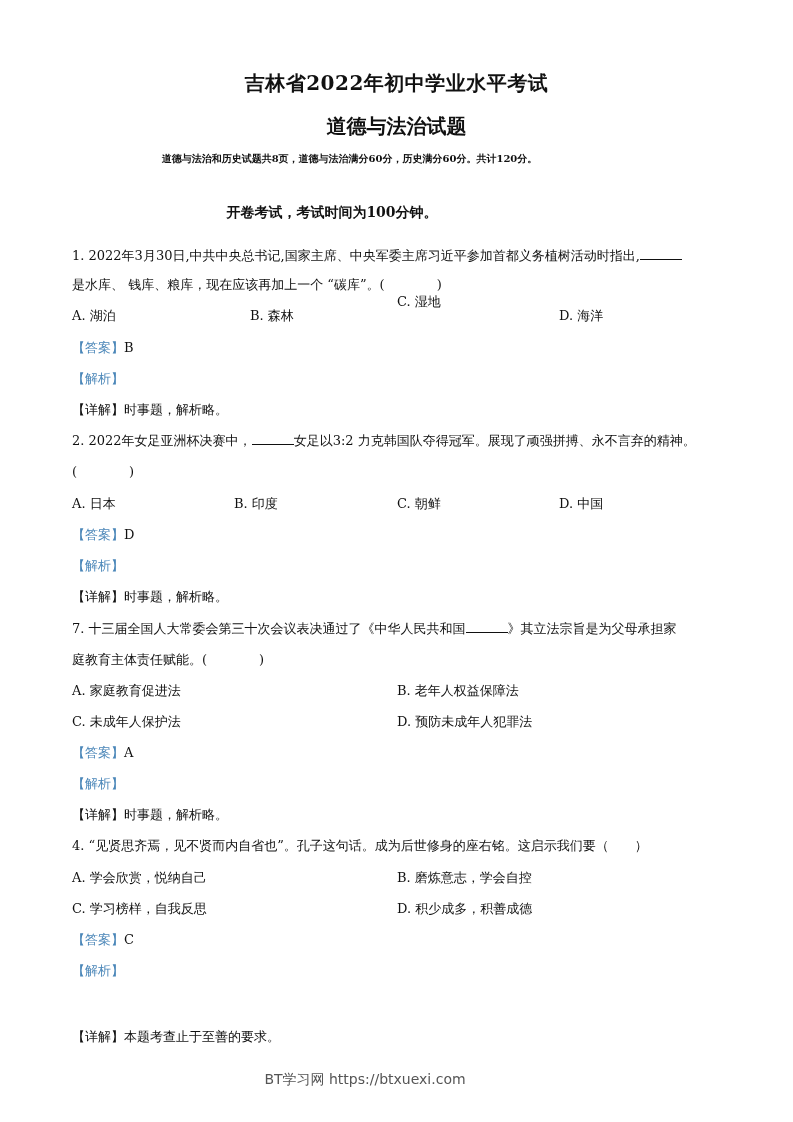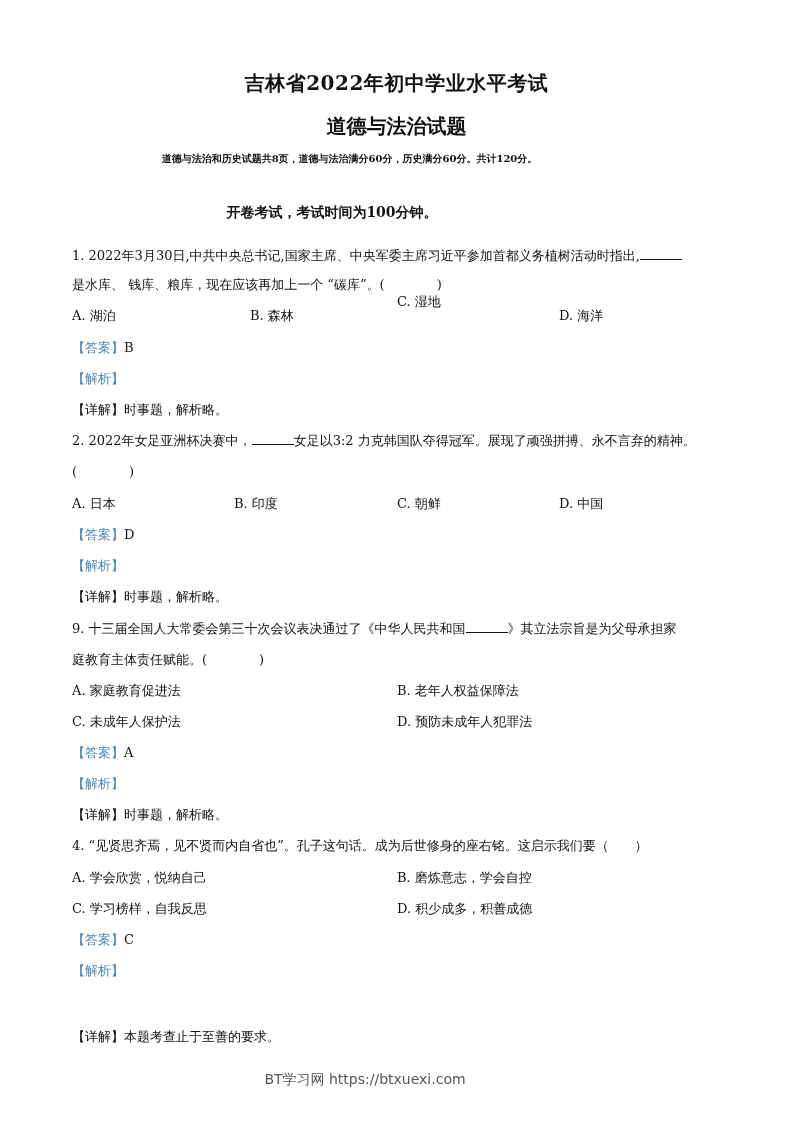--- a/index.html
+++ b/index.html
@@ -78,21 +78,21 @@
   <div class="opt" style="top:495px; left:559px;">D. 中国</div>
   <div class="line" style="top:526px;">
     <span class="blue">【答案】</span><span>D</span>
   </div>
   <div class="line blue" style="top:557px;">【解析】</div>
   <div class="line" style="top:588px;">
     <span>【详解】</span><span>时事题，解析略。</span>
   </div>
 
   <div class="line" style="top:620px;">
-    <span>9. 十三届全国人大常委会第三十次会议表决通过了《中华人民共和国</span><span class="blank"></span><span>》其立法宗旨是为父母承担家</span>
+    <span>7. 十三届全国人大常委会第三十次会议表决通过了《中华人民共和国</span><span class="blank"></span><span>》其立法宗旨是为父母承担家</span>
   </div>
   <div class="line" style="top:651px;">庭教育主体责任赋能。(　　　　)</div>
   <div class="opt" style="top:682px; left:72px;">A. 家庭教育促进法</div>
   <div class="opt" style="top:682px; left:397px;">B. 老年人权益保障法</div>
   <div class="opt" style="top:713px; left:72px;">C. 未成年人保护法</div>
   <div class="opt" style="top:713px; left:397px;">D. 预防未成年人犯罪法</div>
   <div class="line" style="top:744px;">
     <span class="blue">【答案】</span><span>A</span>
   </div>
   <div class="line blue" style="top:775px;">【解析】</div>

